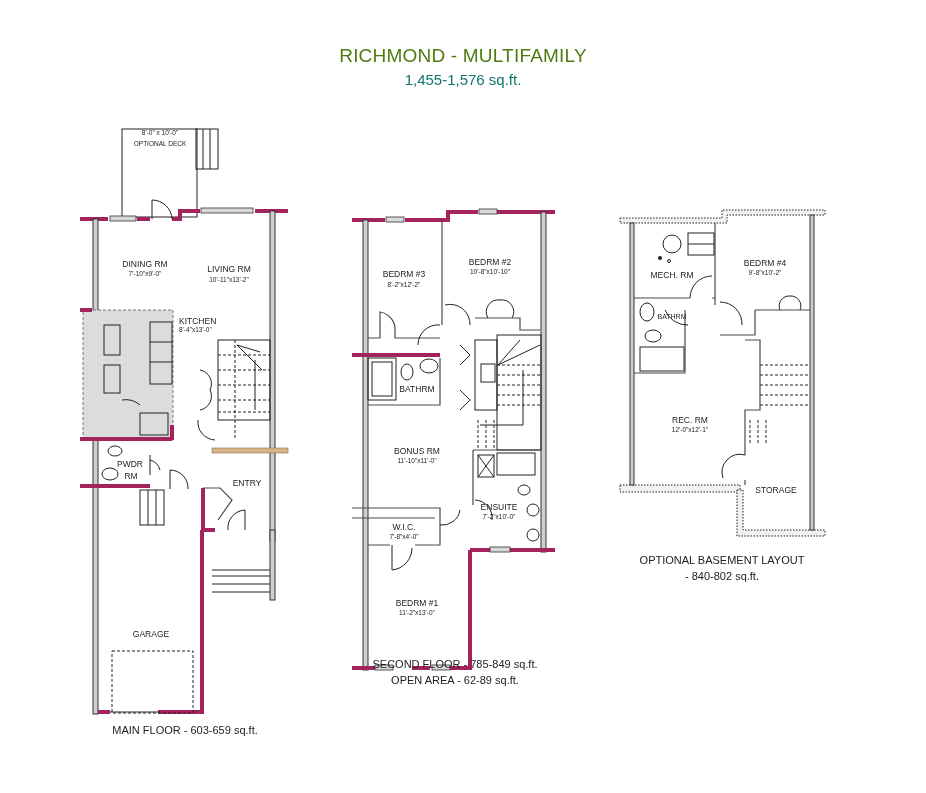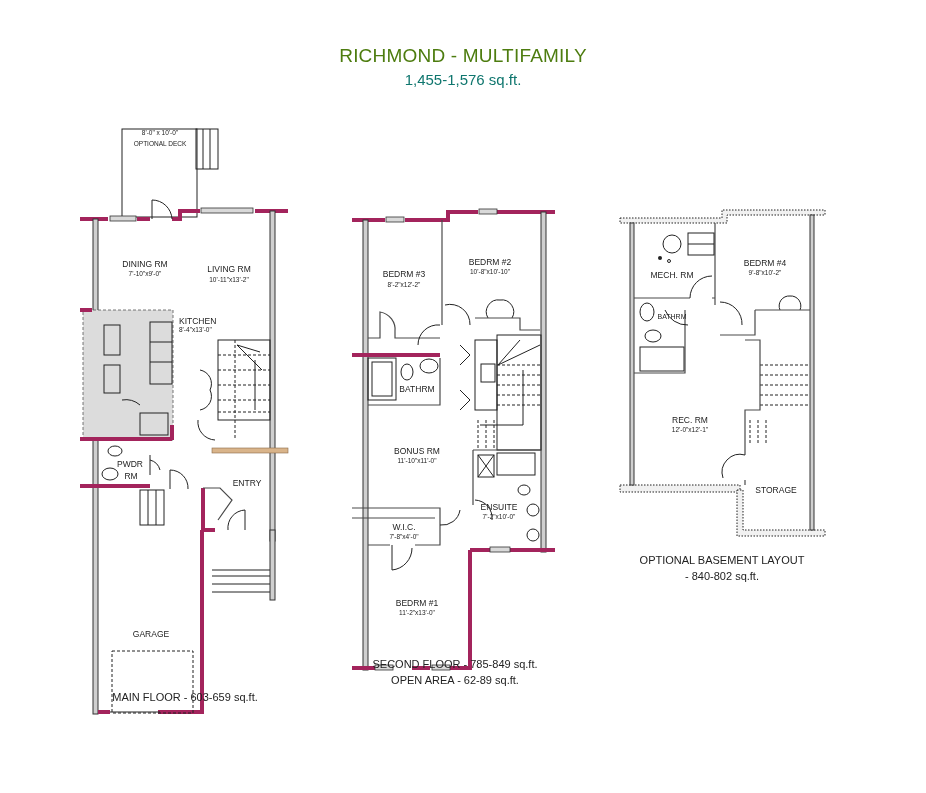--- a/index.html
+++ b/index.html
@@ -224,21 +224,21 @@
     <text class="rm" x="672" y="278" text-anchor="middle">MECH. RM</text>
     <text class="rm" x="765" y="266" text-anchor="middle">BEDRM #4</text>
     <text class="dim" x="765" y="275" text-anchor="middle">9'-8"x10'-2"</text>
     <text class="dim" x="672" y="319" text-anchor="middle" style="font-size:7px">BATHRM</text>
     <text class="rm" x="690" y="423" text-anchor="middle">REC. RM</text>
     <text class="dim" x="690" y="432" text-anchor="middle">12'-0"x12'-1"</text>
     <text class="rm" x="776" y="493" text-anchor="middle">STORAGE</text>
   </g>
 </svg>
 
-<div class="caption" style="left:60px; top:689px; width:250px;">MAIN FLOOR - 603-659 sq.ft.</div>
+<div class="caption" style="left:60px; top:722px; width:250px;">MAIN FLOOR - 603-659 sq.ft.</div>
 <div class="caption" style="left:330px; top:656px; width:250px;">
   <div>SECOND FLOOR - 785-849 sq.ft.</div>
   <div>OPEN AREA - 62-89 sq.ft.</div>
 </div>
 <div class="caption" style="left:600px; top:552px; width:244px;">
   <div>OPTIONAL BASEMENT LAYOUT</div>
   <div>- 840-802 sq.ft.</div>
 </div>
 
 </body></html>

